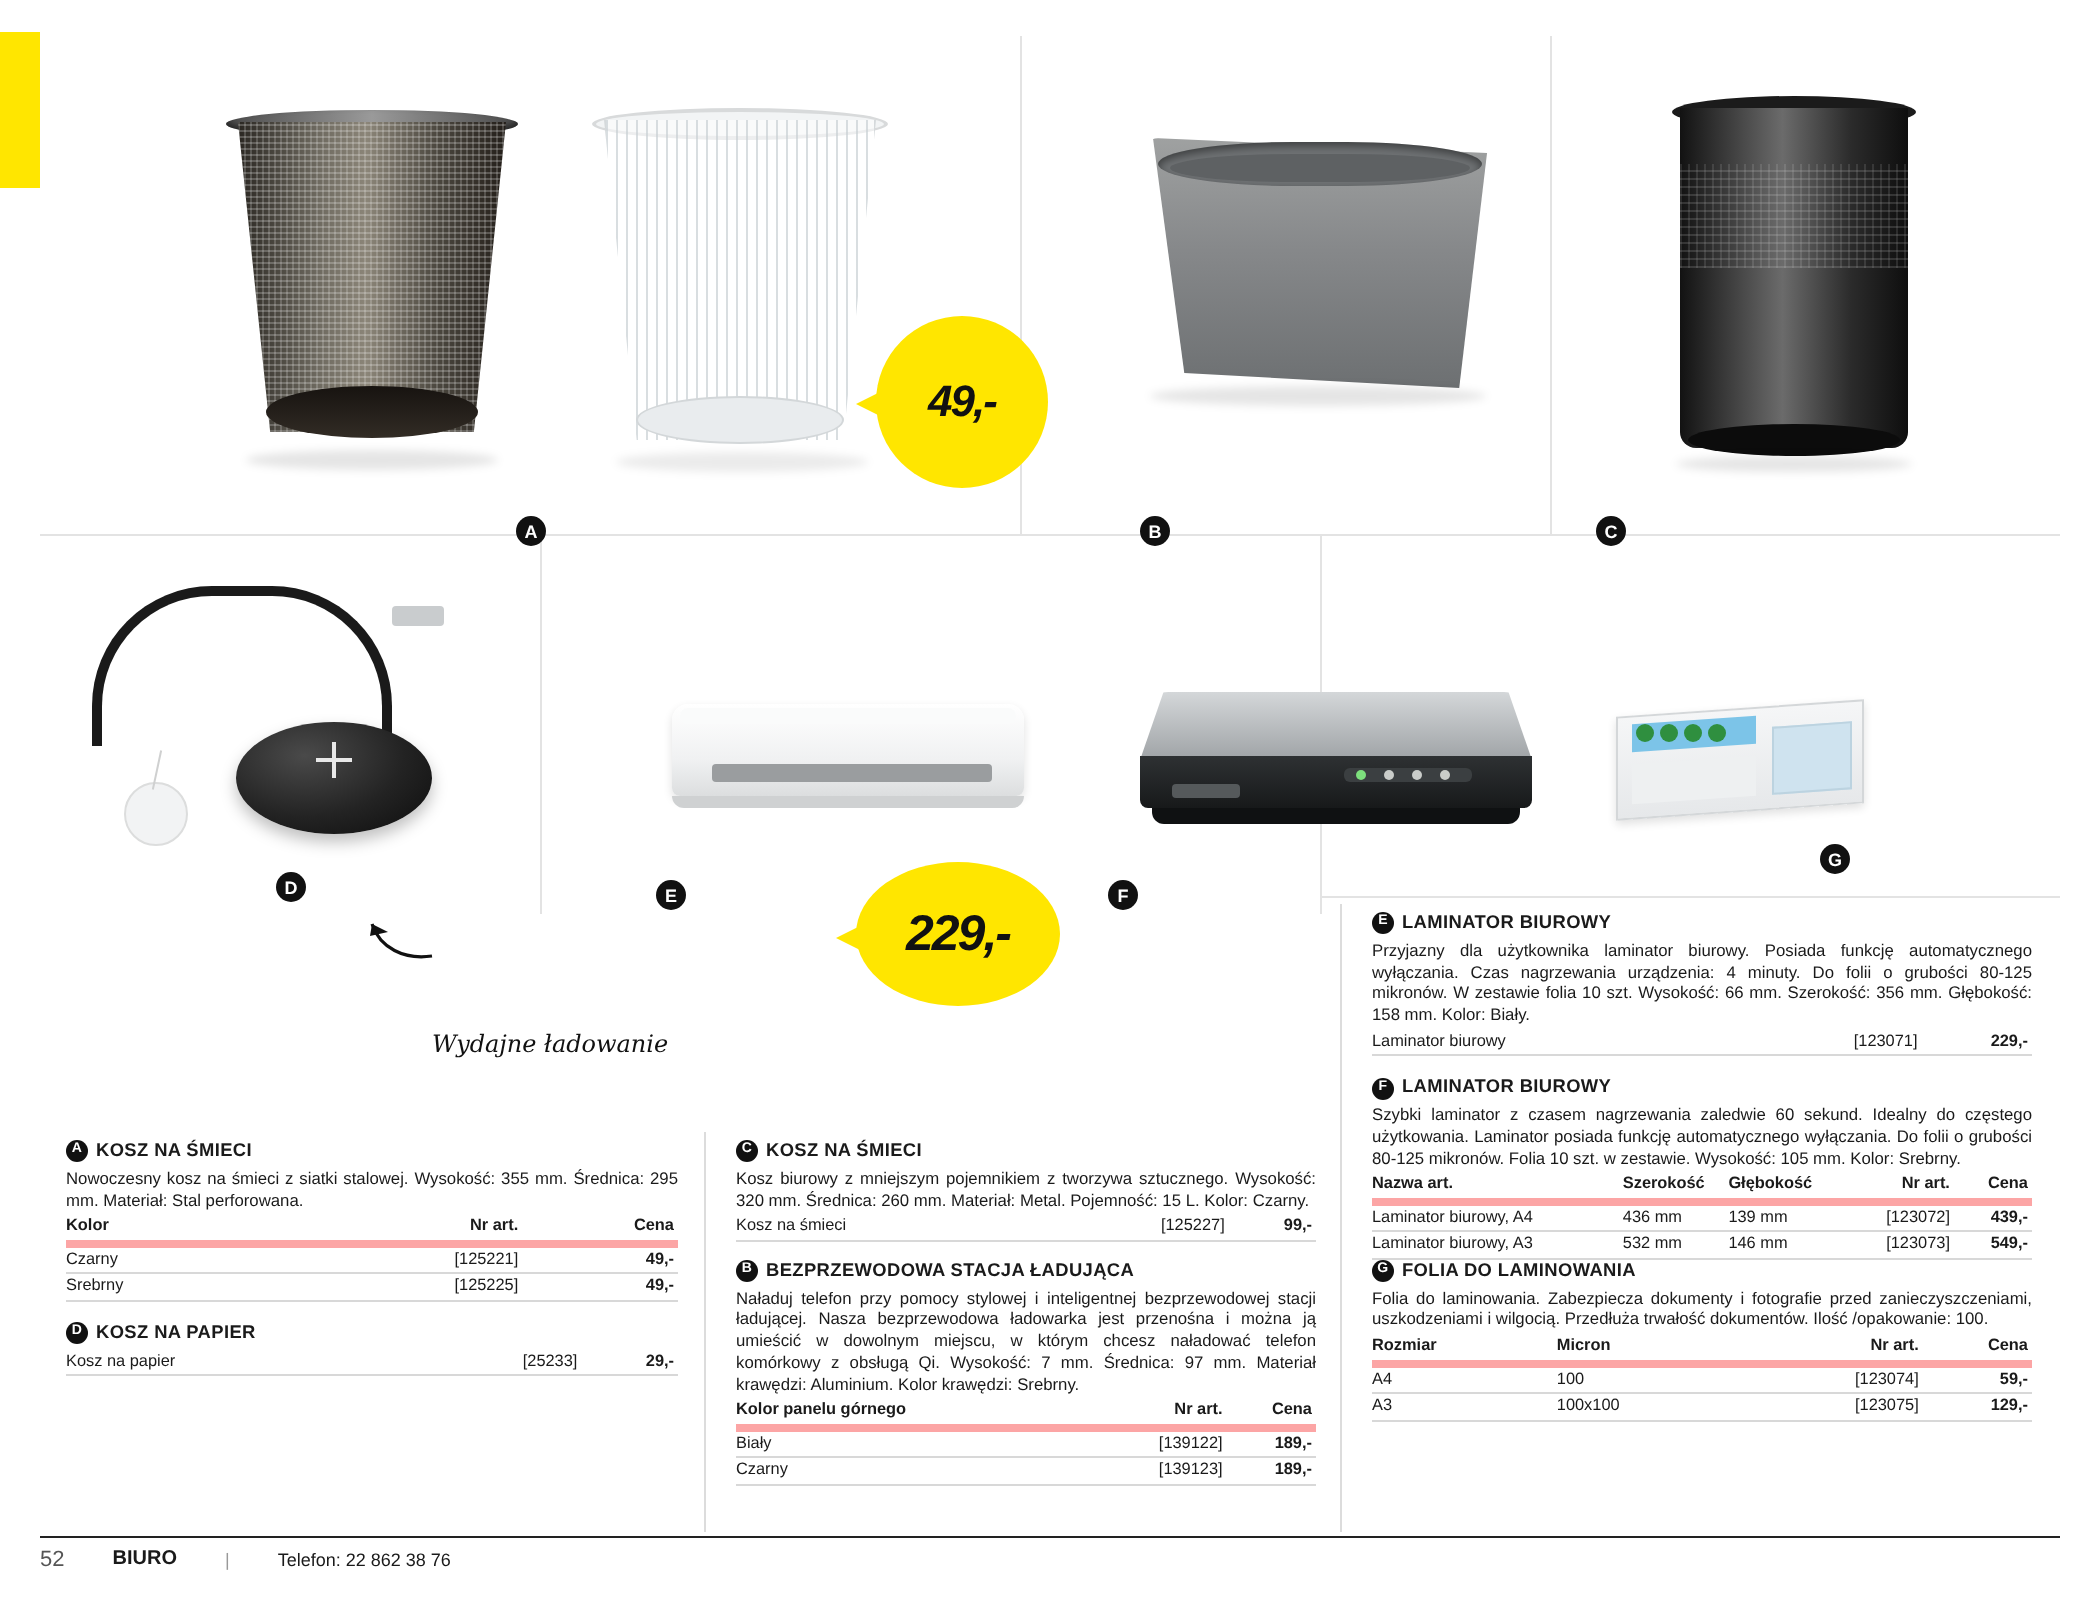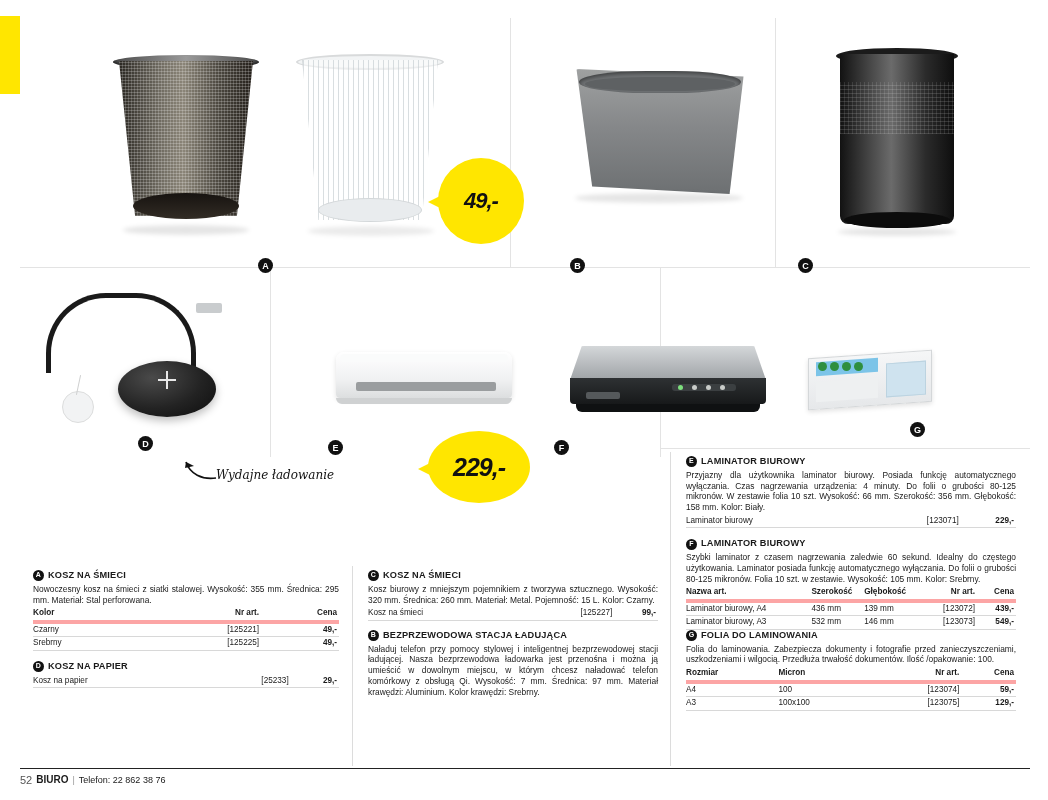--- a/index.html
+++ b/index.html
@@ -74,31 +74,31 @@
   table.arttbl .num { text-align:right; white-space:nowrap; }
   table.arttbl .price { text-align:right; font-weight:bold; white-space:nowrap; }
   table.arttbl tr.single td { border-bottom:1px solid #d8d8d8; }
 
   
   .vrule { position:absolute; width:1px; background:#dcdcdc; }
 
   
   .footer {
     position:absolute; left:20px; right:18px; bottom:10px; height:22px;
-    border-top:1px solid #222; display:flex; align-items:center; gap:4px;
+    border-top:1px solid #222; display:flex; align-items:center; gap:24px;
     font-size:9px;
   }
   .pagenum { font-size:11px; color:#555; }
   .footer-brand { font-weight:bold; font-size:10px; }
   .footer-sep { color:#999; }
 
   
   .handwrite {
     position:absolute; font-family:"DejaVu Serif", serif; font-style:italic;
-    font-size:12px; color:#111;
+    font-size:12px; color:#111;margin-top:47px;
   }
 </style>
 </head>
 <body>
 
 <div class="page">
 
   <div class="corner-tab"></div>
 
   <div class="photo-grid">
@@ -310,20 +310,41 @@
         </tbody>
       </table>
     </div>
 
     <div style="margin-top:9px;">
       <h3 class="item-title">
         <span class="bullet">B</span>
         <span>BEZPRZEWODOWA STACJA ŁADUJĄCA</span>
       </h3>
       <p class="desc">Naładuj telefon przy pomocy stylowej i inteligentnej bezprzewodowej stacji ładującej. Nasza bezprzewodowa ładowarka jest przenośna i można ją umieścić w dowolnym miejscu, w którym chcesz naładować telefon komórkowy z obsługą Qi. Wysokość: 7 mm. Średnica: 97 mm. Materiał krawędzi: Aluminium. Kolor krawędzi: Srebrny.</p>
+      <table class="arttbl">
+        <thead>
+          <tr>
+            <th>Kolor panelu górnego</th>
+            <th class="num">Nr art.</th>
+            <th class="price">Cena</th>
+          </tr>
+        </thead>
+        <tbody>
+          <tr>
+            <td>Biały</td>
+            <td class="num">[139122]</td>
+            <td class="price">189,-</td>
+          </tr>
+          <tr>
+            <td>Czarny</td>
+            <td class="num">[139123]</td>
+            <td class="price">189,-</td>
+          </tr>
+        </tbody>
+      </table>
     </div>
   </div>
 
   <div class="col" style="left:686px; top:456px; width:330px;">
 
     <div>
       <h3 class="item-title">
         <span class="bullet">E</span>
         <span>LAMINATOR BIUROWY</span>
       </h3>

